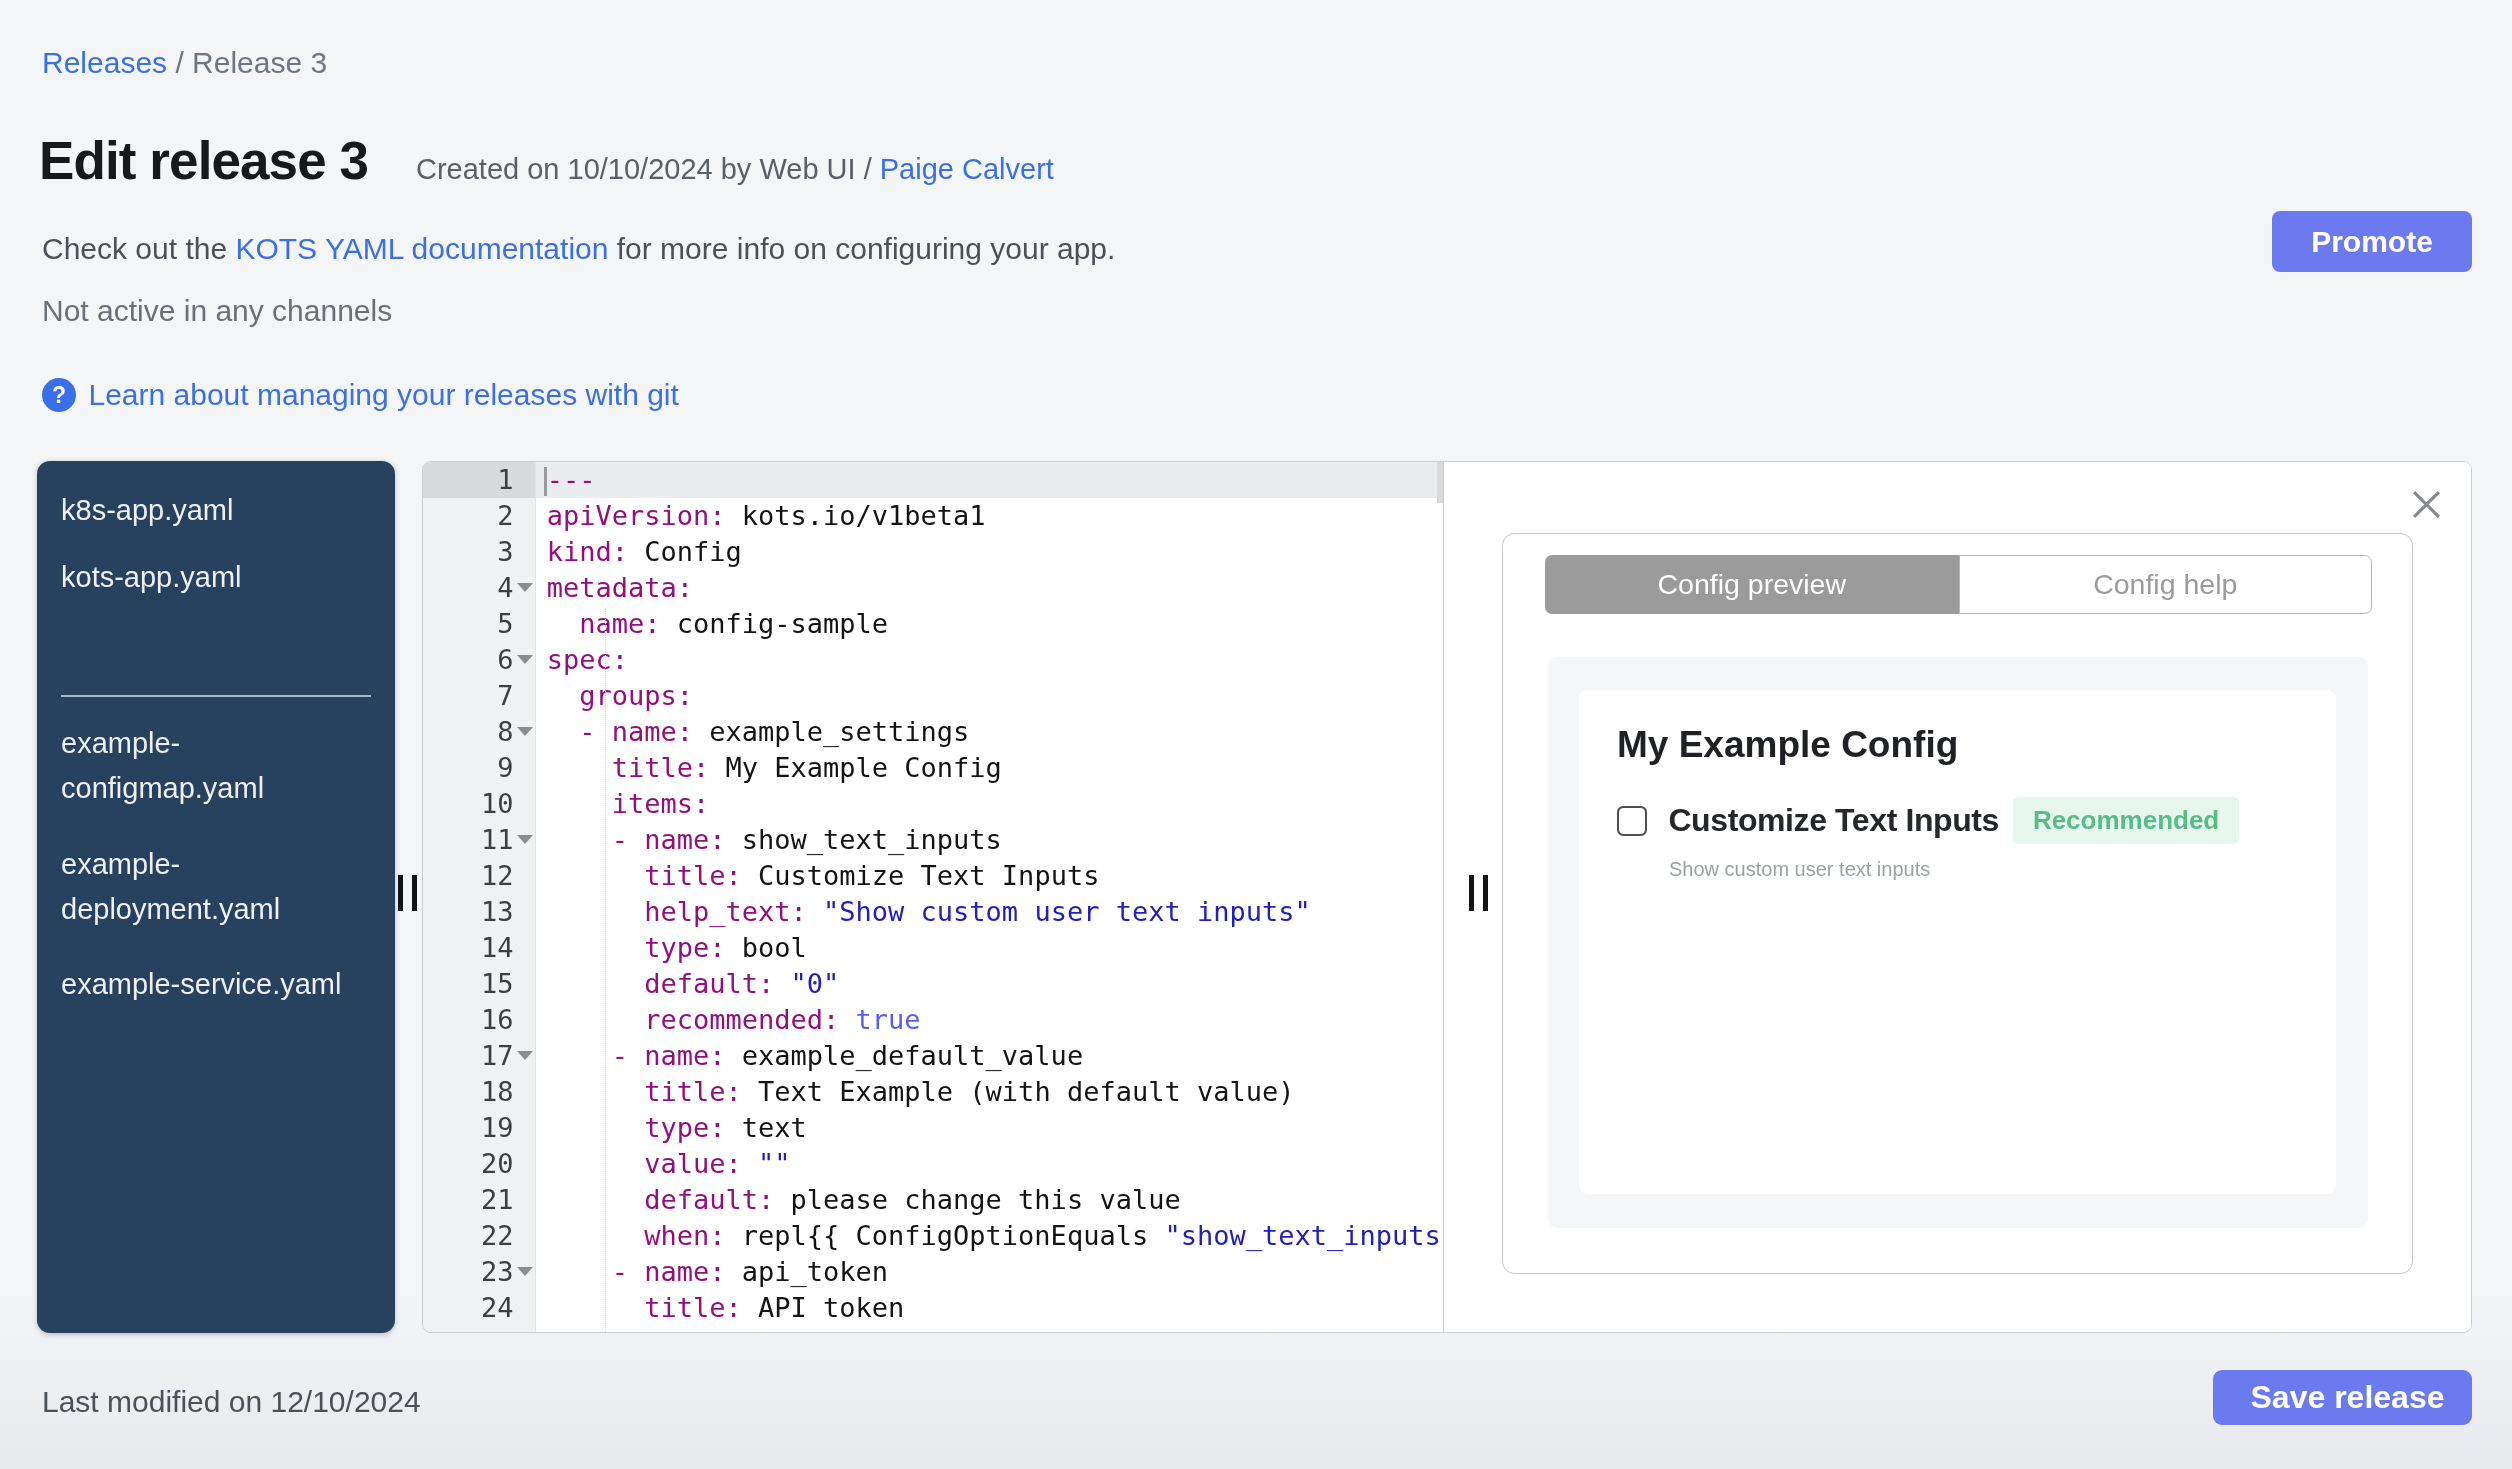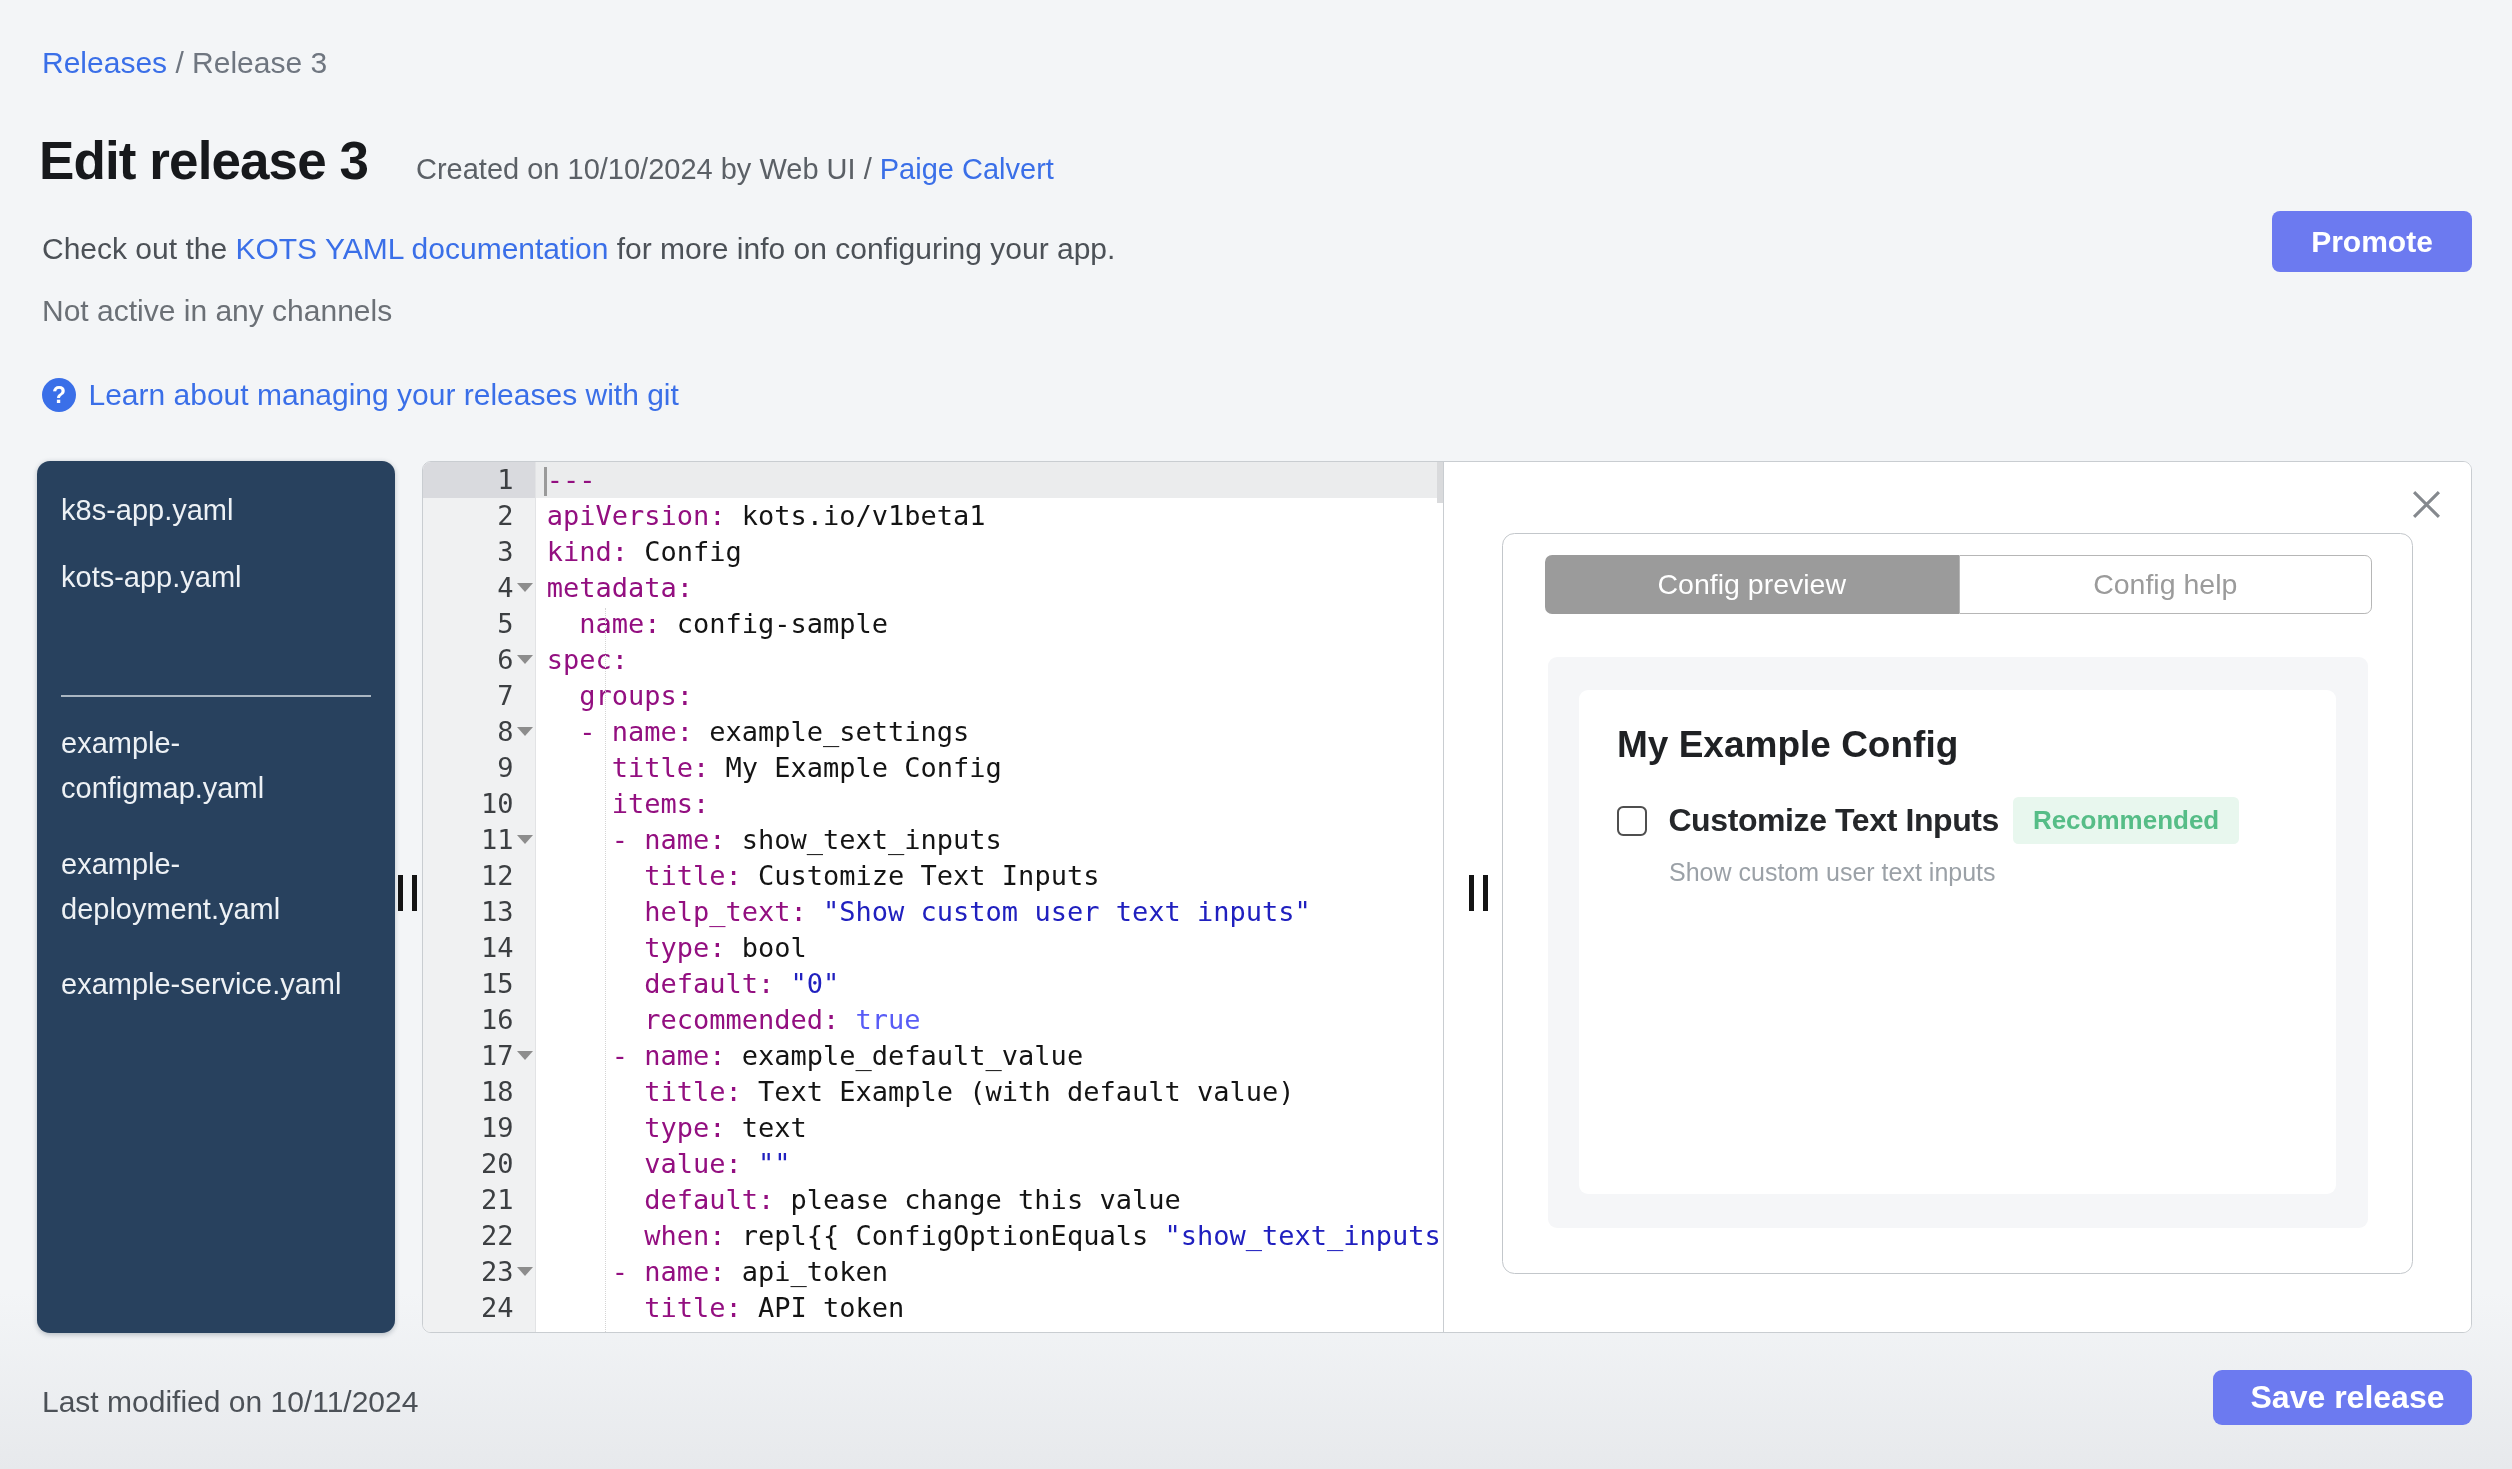--- a/index.html
+++ b/index.html
@@ -67,21 +67,21 @@
   .gray-area { position:absolute; left:45px; top:123px; width:820px; height:571px;
                background:#f5f6f8; border-radius:9px; }
   .config-card { position:absolute; left:31px; top:33px; width:757px; height:504px;
                  background:#fff; border-radius:9px; }
   .group-title { position:absolute; left:38px; top:34px; font-size:37px; font-weight:700; color:#1f2124; }
   .item-row { position:absolute; left:38px; top:107px; display:flex; align-items:center; }
   .checkbox { width:30px; height:30px; border:2.7px solid #4f4f4f; border-radius:6.2px; background:#fff; cursor:pointer; }
   .item-label { margin-left:21.4px; font-size:32px; font-weight:700; color:#25272a; letter-spacing:-0.4px; }
   .rec-badge { margin-left:14.3px; background:#e8f7ee; color:#56bd87; font-size:26px; font-weight:700;
                padding:8px 19.6px; border-radius:5.3px; }
-  .item-help { position:absolute; left:90px; top:168px; font-size:25px; color:#9ba1a7; }
+  .item-help { position:absolute; left:90px; top:168px; font-size:20px; color:#9ba1a7; }
 
   
   .resize-handle { position:absolute; top:875px; display:flex; gap:9.8px; cursor:col-resize; }
   .resize-handle span { display:block; width:4.5px; height:36px; background:#141414; }
   .handle-1 { left:398px; } .handle-2 { left:1469px; }
 
   
   .last-modified { position:absolute; left:42px; top:1385px; font-size:30px; color:#4c5157; }
   .save-btn { position:absolute; left:2213px; top:1370px; width:259px; height:55px; font-size:32px; border-radius:9px;padding-left:10px; }
 </style>
@@ -261,17 +261,17 @@
 
   <div class="resize-handle handle-1">
       <span></span>
       <span></span>
     </div>
   <div class="resize-handle handle-2">
       <span></span>
       <span></span>
     </div>
 
-  <div class="last-modified">Last modified on 10/11/2024</div>
+  <div class="last-modified">Last modified on 12/10/2024</div>
   <button class="btn save-btn">Save release</button>
 
 </div>
 
 
 </body></html>

